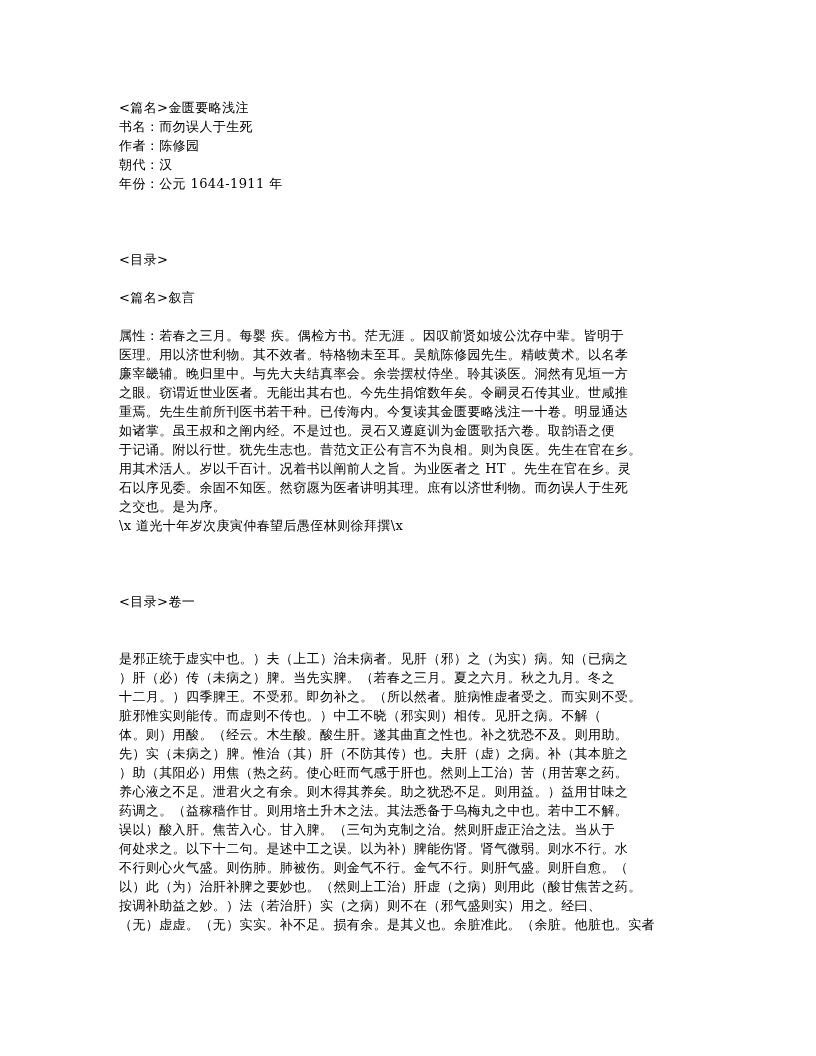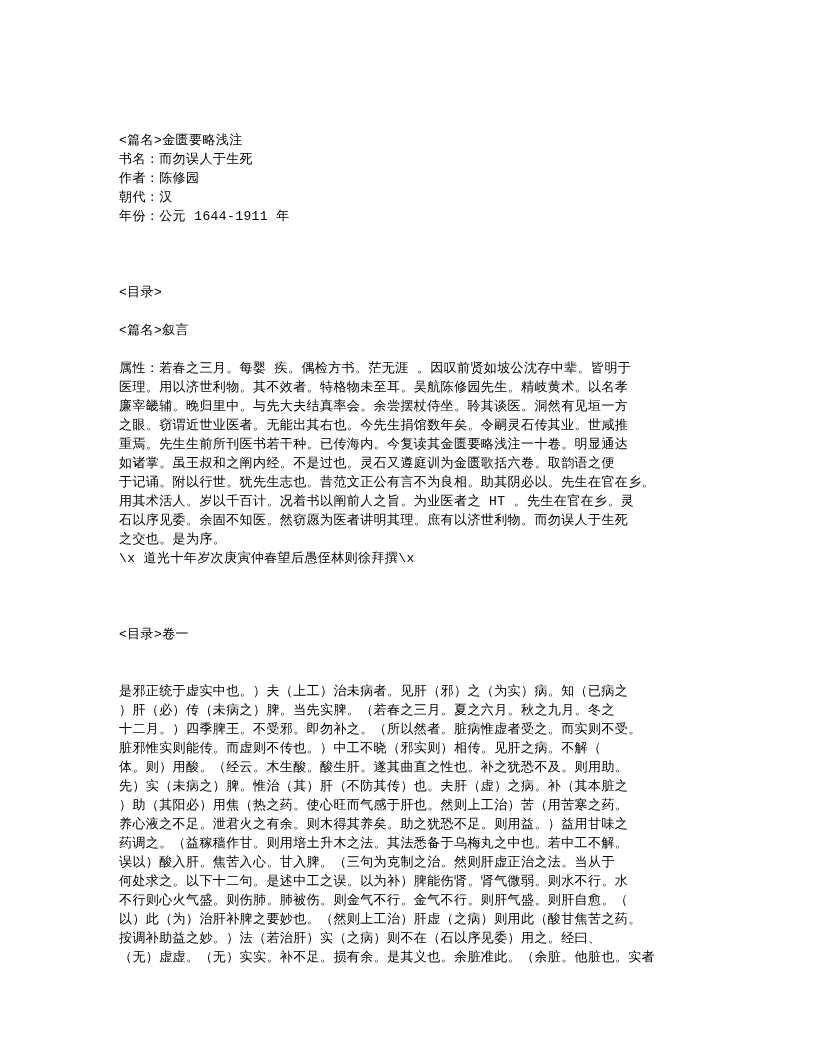--- a/index.html
+++ b/index.html
@@ -2,22 +2,22 @@
 <html><head>
 <meta charset="utf-8">
 <style>
   html, body { margin: 0; padding: 0; background: #ffffff; }
   body {
     width: 816px; height: 1056px; position: relative; overflow: hidden;
     font-family: "DejaVu Serif", "Liberation Serif", serif;
     color: #000000;
   }
   .page {
-    position: absolute; left: 119px; top: 131px; width: 560px;
-    font-size: 13px; line-height: 19px; letter-spacing: 0.4px; font-family: Liberation Mono, monospace;
+    position: absolute; left: 119px; top: 98px; width: 560px;
+    font-size: 13px; line-height: 19px; letter-spacing: 0.4px;
   }
   .line { white-space: pre; height: 19px; }
   .gap1 { height: 19px; }
   .gap3 { height: 57px; }
 </style>
 </head>
 <body>
 
 <div class="page">
   <div class="line">&lt;篇名&gt;金匮要略浅注</div>
@@ -32,21 +32,21 @@
   <div class="line">&lt;篇名&gt;叙言</div>
   <div class="gap1"></div>
 
   <div>
     <div class="line">属性：若春之三月。每婴 疾。偶检方书。茫无涯 。因叹前贤如坡公沈存中辈。皆明于</div>
     <div class="line">医理。用以济世利物。其不效者。特格物未至耳。吴航陈修园先生。精岐黄术。以名孝</div>
     <div class="line">廉宰畿辅。晚归里中。与先大夫结真率会。余尝摆杖侍坐。聆其谈医。洞然有见垣一方</div>
     <div class="line">之眼。窃谓近世业医者。无能出其右也。今先生捐馆数年矣。令嗣灵石传其业。世咸推</div>
     <div class="line">重焉。先生生前所刊医书若干种。已传海内。今复读其金匮要略浅注一十卷。明显通达</div>
     <div class="line">如诸掌。虽王叔和之阐内经。不是过也。灵石又遵庭训为金匮歌括六卷。取韵语之便</div>
-    <div class="line">于记诵。附以行世。犹先生志也。昔范文正公有言不为良相。助其阴必以。先生在官在乡。</div>
+    <div class="line">于记诵。附以行世。犹先生志也。昔范文正公有言不为良相。则为良医。先生在官在乡。</div>
     <div class="line">用其术活人。岁以千百计。况着书以阐前人之旨。为业医者之 HT 。先生在官在乡。灵</div>
     <div class="line">石以序见委。余固不知医。然窃愿为医者讲明其理。庶有以济世利物。而勿误人于生死</div>
     <div class="line">之交也。是为序。</div>
     <div class="line">\x 道光十年岁次庚寅仲春望后愚侄林则徐拜撰\x</div>
   </div>
 
   <div class="gap3"></div>
   <div class="line">&lt;目录&gt;卷一</div>
   <div class="gap1"></div>
   <div class="gap1"></div>
@@ -58,16 +58,16 @@
     <div class="line">脏邪惟实则能传。而虚则不传也。）中工不晓（邪实则）相传。见肝之病。不解（</div>
     <div class="line">体。则）用酸。（经云。木生酸。酸生肝。遂其曲直之性也。补之犹恐不及。则用助。</div>
     <div class="line">先）实（未病之）脾。惟治（其）肝（不防其传）也。夫肝（虚）之病。补（其本脏之</div>
     <div class="line">）助（其阳必）用焦（热之药。使心旺而气感于肝也。然则上工治）苦（用苦寒之药。</div>
     <div class="line">养心液之不足。泄君火之有余。则木得其养矣。助之犹恐不足。则用益。）益用甘味之</div>
     <div class="line">药调之。（益稼穑作甘。则用培土升木之法。其法悉备于乌梅丸之中也。若中工不解。</div>
     <div class="line">误以）酸入肝。焦苦入心。甘入脾。（三句为克制之治。然则肝虚正治之法。当从于</div>
     <div class="line">何处求之。以下十二句。是述中工之误。以为补）脾能伤肾。肾气微弱。则水不行。水</div>
     <div class="line">不行则心火气盛。则伤肺。肺被伤。则金气不行。金气不行。则肝气盛。则肝自愈。（</div>
     <div class="line">以）此（为）治肝补脾之要妙也。（然则上工治）肝虚（之病）则用此（酸甘焦苦之药。</div>
-    <div class="line">按调补助益之妙。）法（若治肝）实（之病）则不在（石以序见委）用之。经曰、</div>
+    <div class="line">按调补助益之妙。）法（若治肝）实（之病）则不在（邪气盛则实）用之。经曰、</div>
     <div class="line">（无）虚虚。（无）实实。补不足。损有余。是其义也。余脏准此。（余脏。他脏也。实者</div>
   </div>
 </div>
 
 </body></html>

